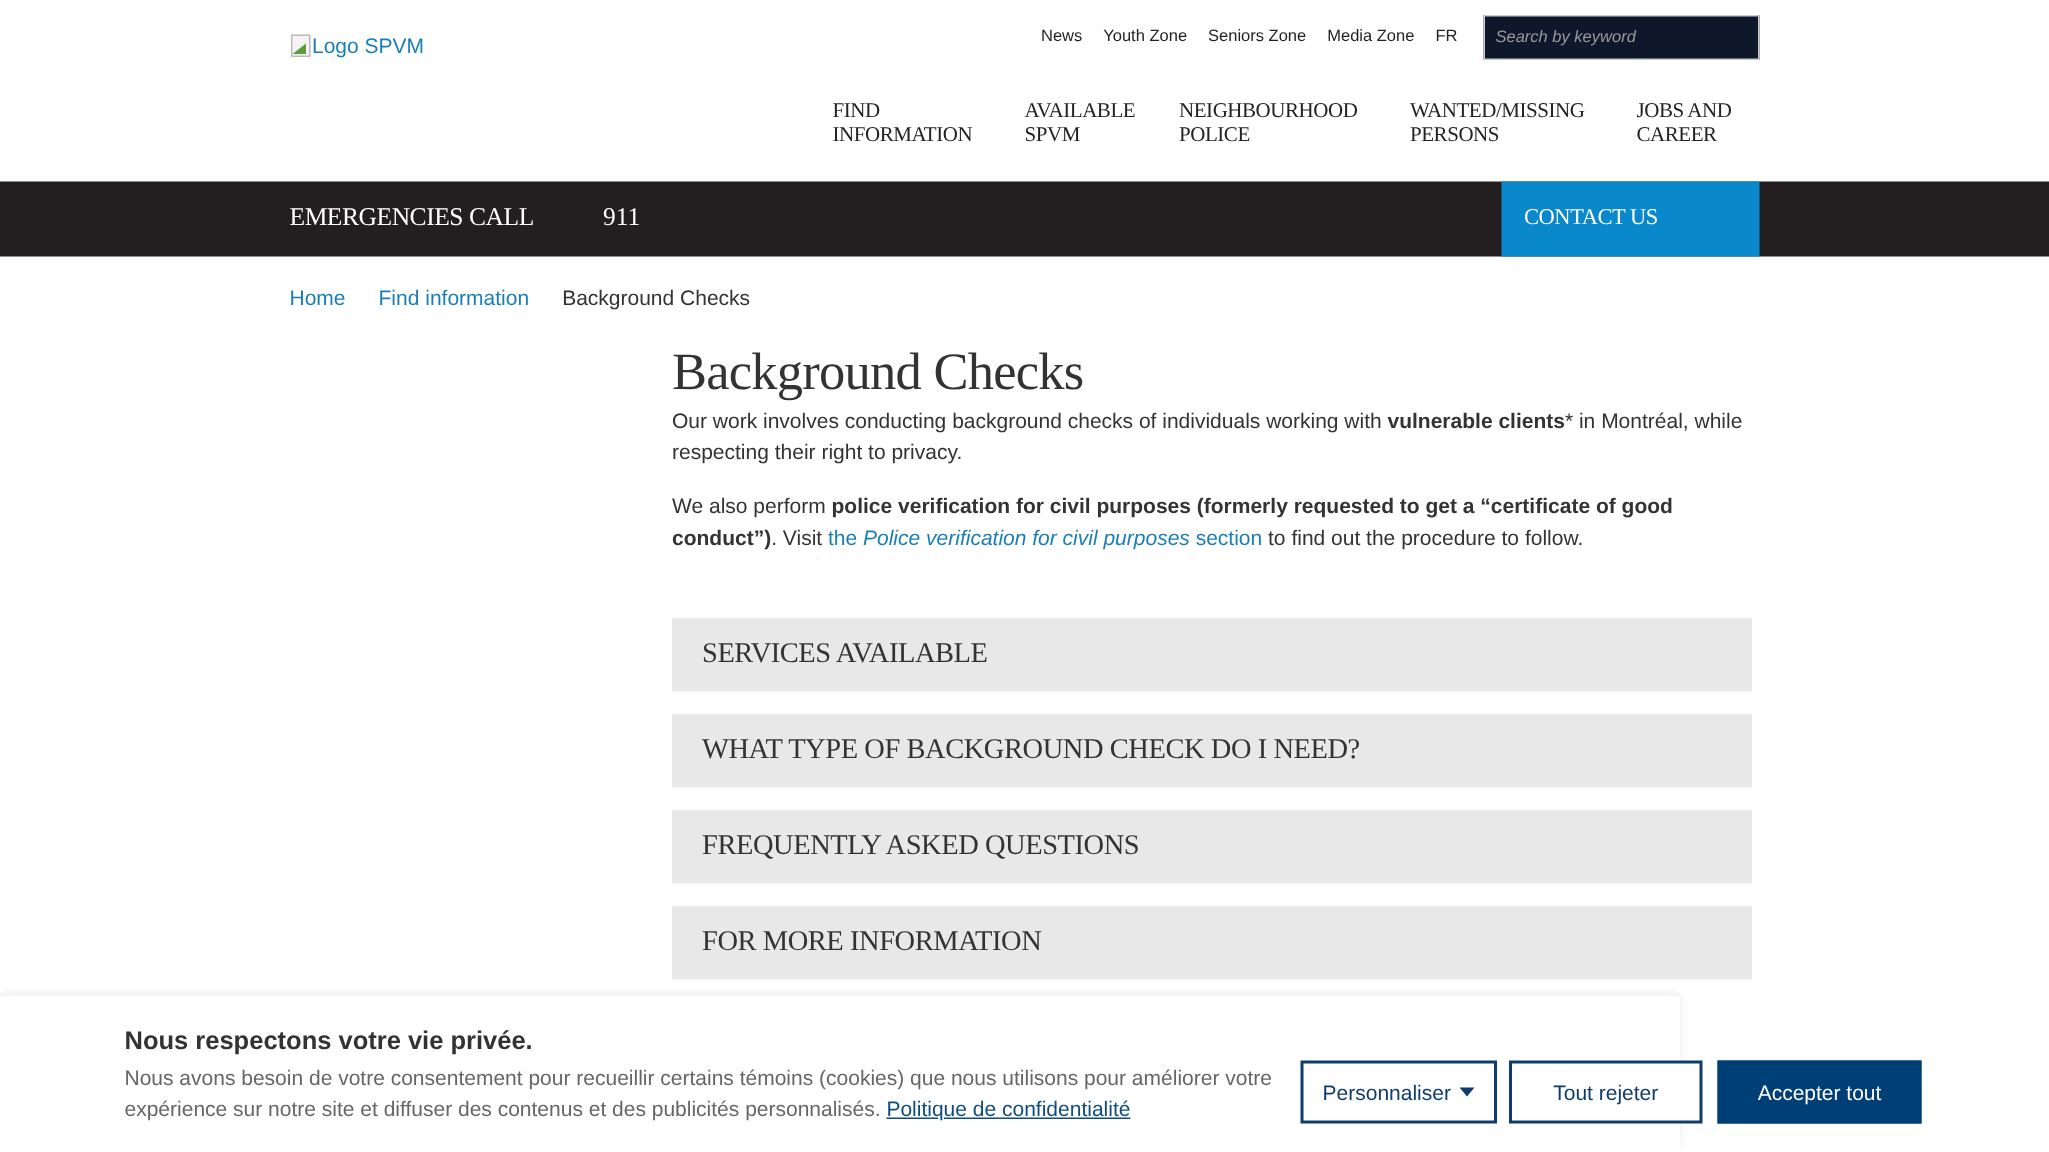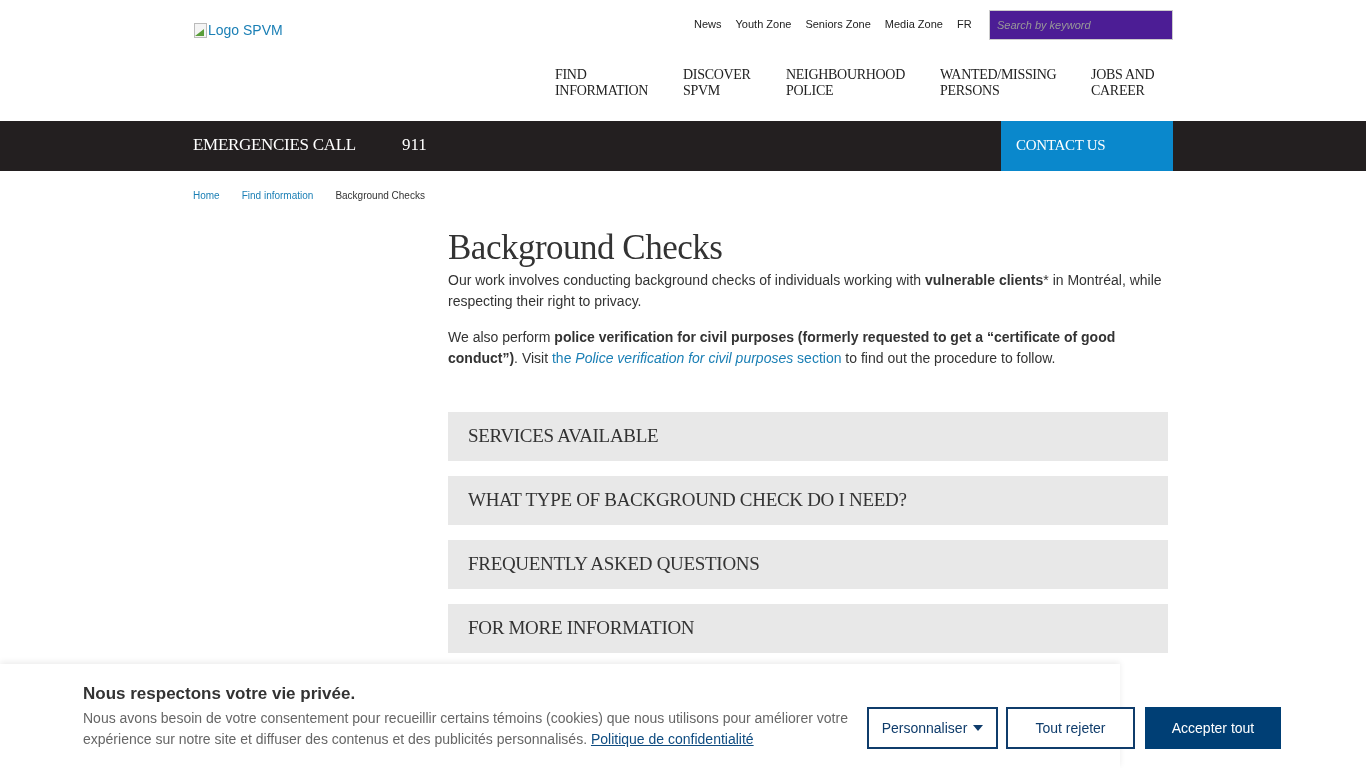--- a/index.html
+++ b/index.html
@@ -7,32 +7,32 @@
   body { font-family: "Liberation Sans", sans-serif; color: #333; position: relative; }
 
   .header { position: relative; height: 121px; }
   .logo { position: absolute; left: 193px; top: 22px; display: flex; align-items: flex-end; color: #1a7fb5; font-size: 14px; text-decoration: none; }
   .logo .broken { width: 14px; height: 16px; margin-right: 1px; position: relative; display: inline-block; }
   .logo .broken::before { content: ""; position: absolute; left: 1px; top: 1px; width: 11px; height: 13px; border: 1px solid #bbb; background: #f4f4f4; }
   .logo .broken::after { content: ""; position: absolute; left: 2px; bottom: 2px; width: 0; height: 0; border-left: 9px solid transparent; border-bottom: 7px solid #5a9e3a; }
 
   .util-nav { position: absolute; top: 18px; left: 694px; display: flex; gap: 0; font-size: 11px; color: #222; }
   .util-nav a { color: #222; text-decoration: none; margin-right: 14px; }
-  .search { position: absolute; left: 989px; top: 10px; width: 184px; height: 30px; border: 1px solid #ccc; background: #4c1d95; padding: 0 7px; font-size: 11px; font-style: italic; color: #888; font-family: "Liberation Sans", sans-serif; }
+  .search { position: absolute; left: 989px; top: 10px; width: 184px; height: 30px; border: 1px solid #ccc; background: #0f172a; padding: 0 7px; font-size: 11px; font-style: italic; color: #888; font-family: "Liberation Sans", sans-serif; }
   .search::placeholder { color: #999; }
 
   .main-nav { position: absolute; top: 67px; left: 0; width: 100%; }
   .main-nav a { position: absolute; font-family: "Liberation Serif", serif; font-size: 14px; line-height: 16px; color: #222; text-decoration: none; letter-spacing: -0.3px; }
 
   .emergency-bar { position: absolute; top: 121px; left: 0; width: 1366px; height: 50px; background: #231f20; }
   .emergency-text { position: absolute; left: 193px; top: 135px; font-family: "Liberation Serif", serif; font-size: 17px; color: #fff; letter-spacing: -0.3px; }
   .emergency-num { position: absolute; left: 402px; top: 135px; font-family: "Liberation Serif", serif; font-size: 17px; color: #fff; }
   .contact-btn { position: absolute; left: 1001px; top: 121px; width: 172px; height: 50px; background: #0a88cc; color: #fff; font-family: "Liberation Serif", serif; font-size: 15px; padding: 16px 15px; text-decoration: none; letter-spacing: -0.3px; }
 
-  .breadcrumb { position: absolute; top: 190px; left: 193px; font-size: 10px; display: flex; }
+  .breadcrumb { position: absolute; top: 190px; left: 193px; font-size: 14px; display: flex; }
   .breadcrumb a { color: #1a7fb5; text-decoration: none; margin-right: 22px; }
   .breadcrumb span { color: #333; }
 
   .content { position: absolute; left: 448px; top: 226px; width: 720px; }
   .page-title { font-family: "Liberation Serif", serif; font-size: 35px; font-weight: normal; color: #333; line-height: 44px; letter-spacing: -0.5px; }
   .content p { font-size: 14px; line-height: 21px; color: #333; margin-top: 0; }
   .content p + p { margin-top: 15px; }
   .content p b { font-weight: bold; }
   .content p a { color: #1a7fb5; text-decoration: none; }
 
@@ -61,21 +61,21 @@
     <a>Youth Zone</a>
     <a>Seniors Zone</a>
     <a>Media Zone</a>
     <a>FR</a>
   </nav>
 
   <input class="search" type="text" placeholder="Search by keyword" style="">
 
   <nav class="main-nav">
     <a style="left:555px"><span>FIND</span><br><span>INFORMATION</span></a>
-    <a style="left:683px"><span>DISCOVER</span><br><span>SPVM</span></a>
+    <a style="left:683px"><span>AVAILABLE</span><br><span>SPVM</span></a>
     <a style="left:786px"><span>NEIGHBOURHOOD</span><br><span>POLICE</span></a>
     <a style="left:940px"><span>WANTED/MISSING</span><br><span>PERSONS</span></a>
     <a style="left:1091px"><span>JOBS AND</span><br><span>CAREER</span></a>
   </nav>
 </div>
 
 <div class="emergency-bar"></div>
 <span class="emergency-text">EMERGENCIES CALL</span>
 <span class="emergency-num">911</span>
 <a class="contact-btn">CONTACT US</a>

